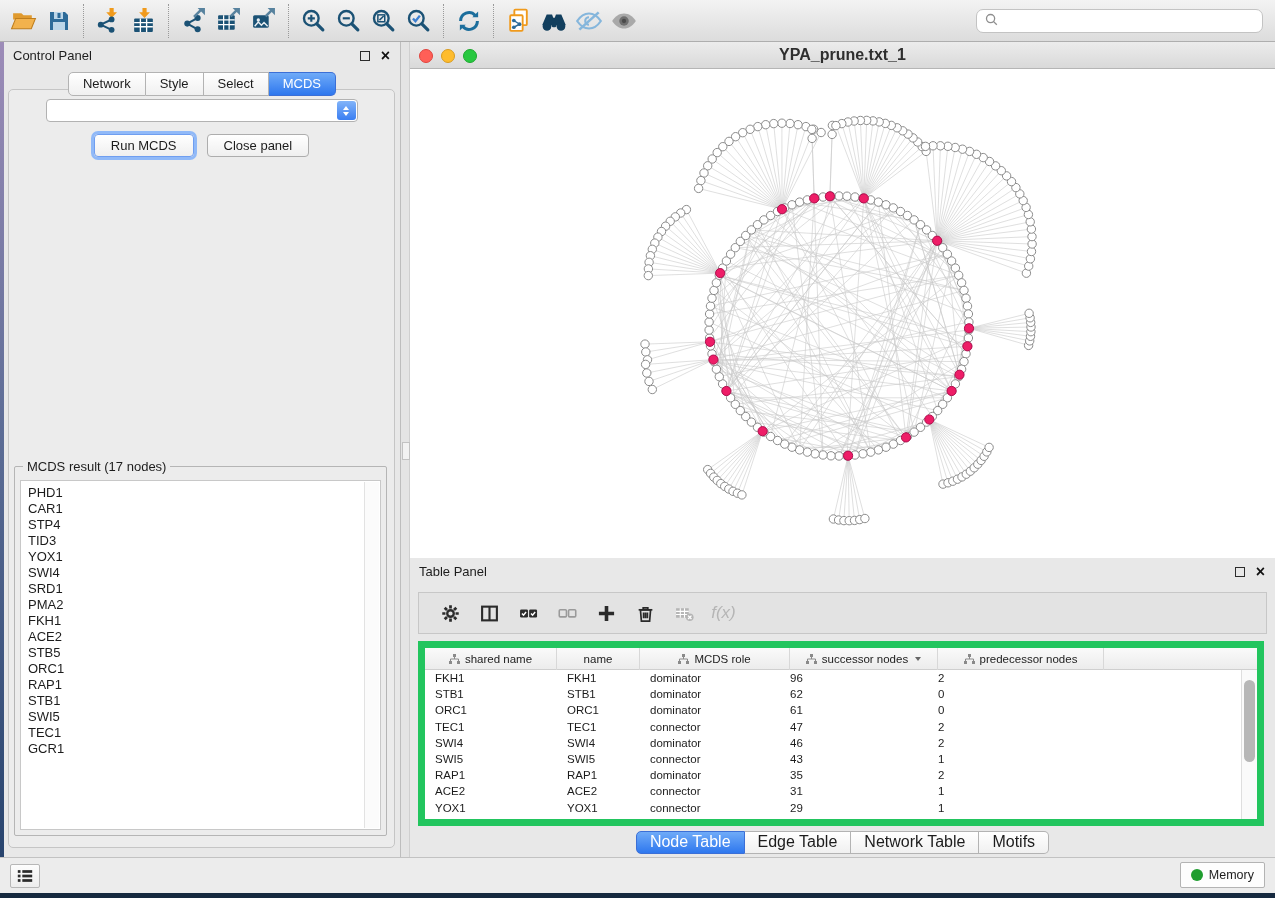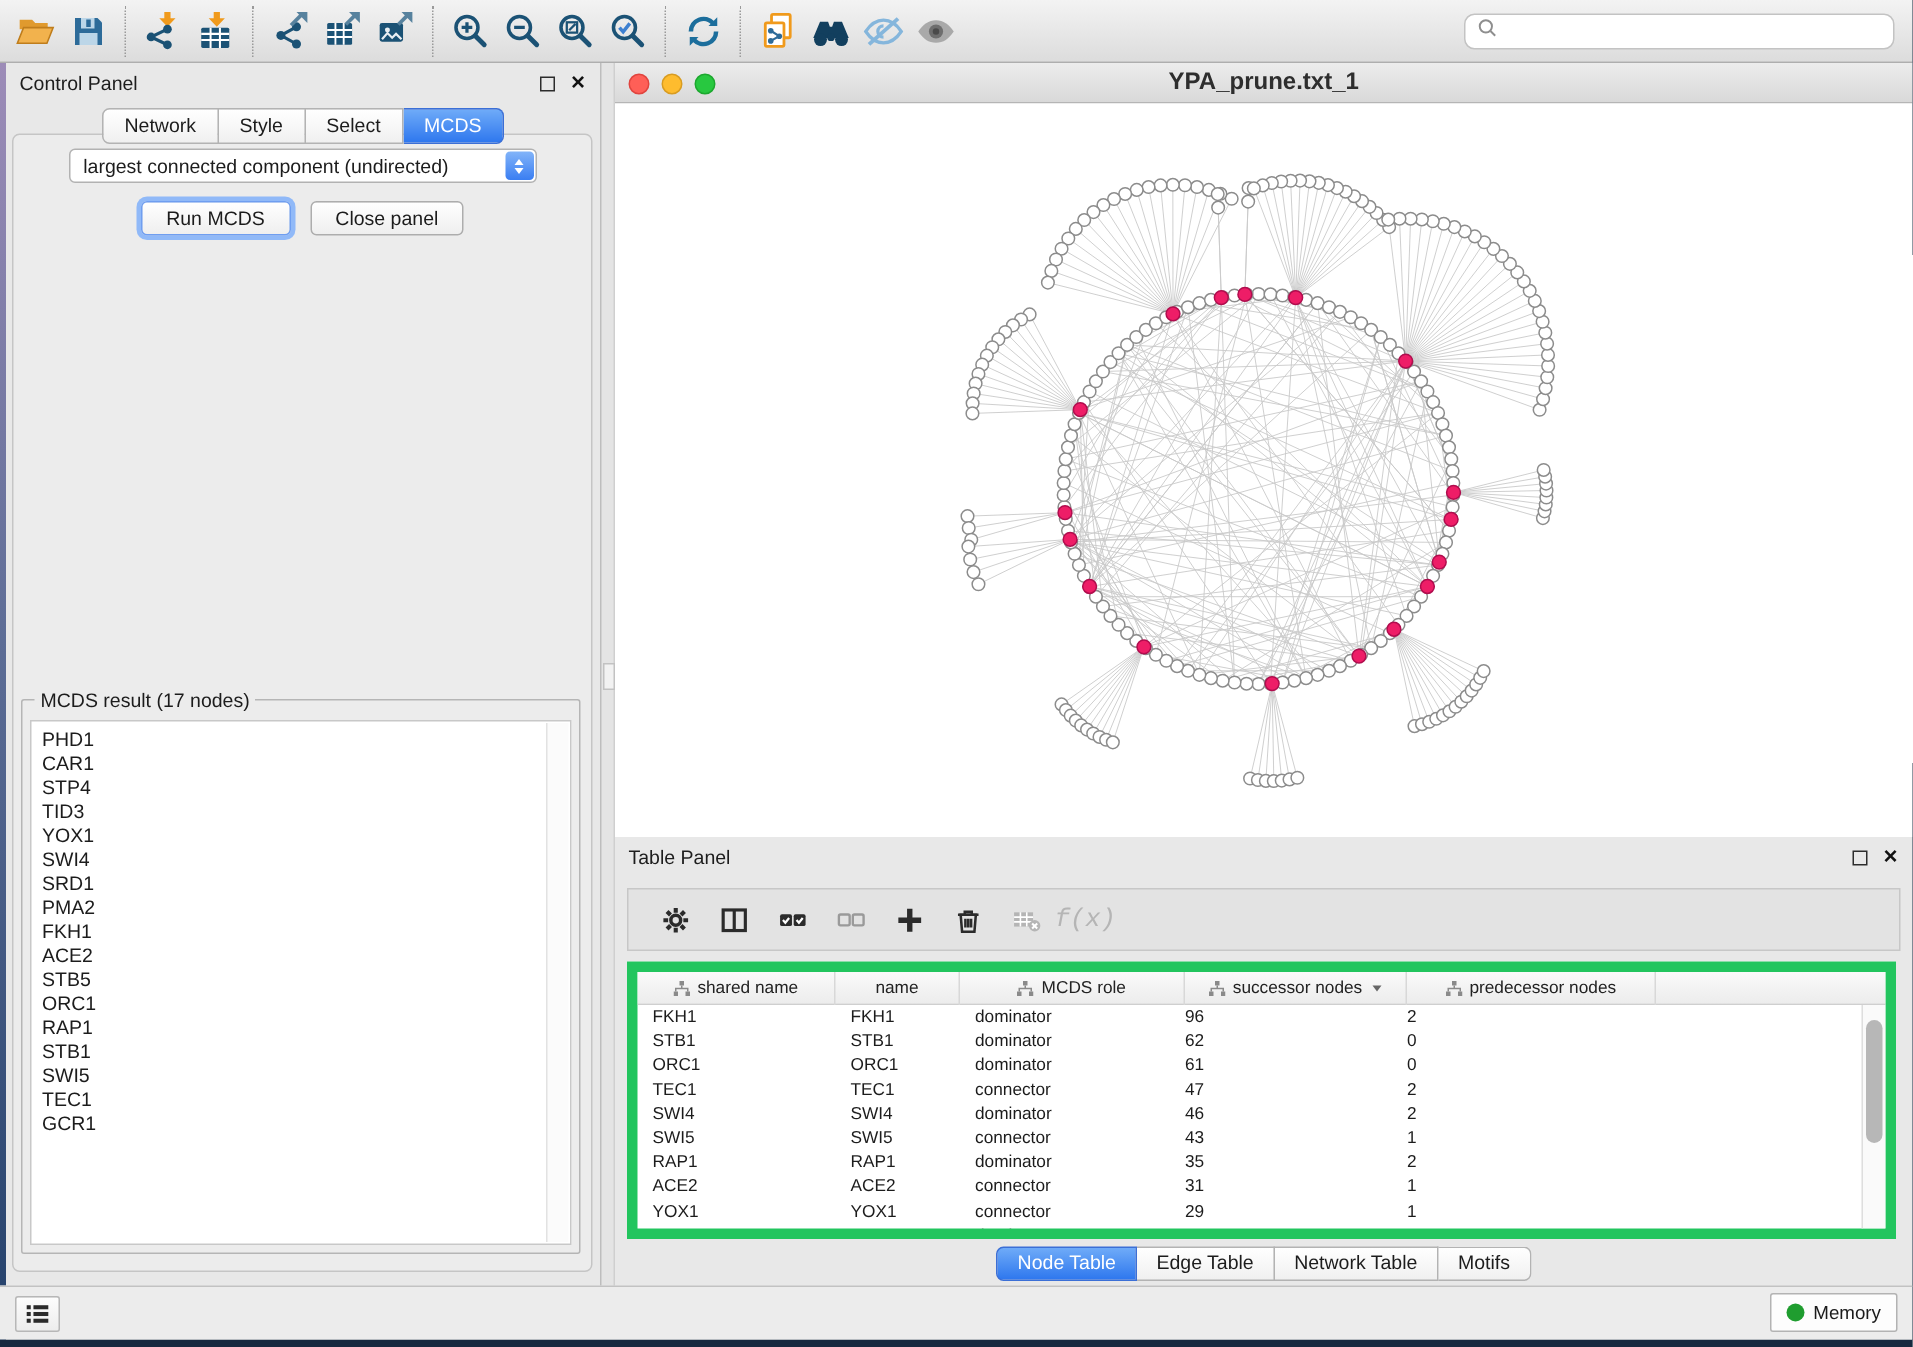--- a/index.html
+++ b/index.html
@@ -27,21 +27,21 @@
   .win-btns{position:absolute;right:10px;top:0;height:27px;display:flex;align-items:center;gap:11px;}
   .float-btn{width:8px;height:8px;border:1.5px solid #2c2c2c;display:inline-block;}
   .close-btn{font-weight:700;font-size:16px;line-height:16px;color:#111;}
   
   .seg{display:flex;}
   .seg-btn{background:linear-gradient(#ffffff,#f0f0f0);border:1px solid #b3b3b3;border-left-width:0;
            padding:0 14px;font-size:13px;height:22px;line-height:21px;color:#1c1c1c;white-space:nowrap;}
   .seg-btn:first-child{border-left-width:1px;border-radius:5px 0 0 5px;}
   .seg-btn:last-child{border-radius:0 5px 5px 0;}
   .seg-btn.sel{background:linear-gradient(#6fabf8,#2e77ee);border-color:#3b6fd6;color:#fff;}
-  .seg-btn.small{font-size:13px;height:21px;line-height:20px;padding:0 13px;}
+  .seg-btn.small{font-size:16px;height:21px;line-height:20px;padding:0 13px;}
   
   .control-panel{position:absolute;left:4px;top:42px;width:396px;bottom:40px;background:#e8e8e8;}
   .cp-tabs{position:absolute;top:30px;left:0;right:0;display:flex;justify-content:center;z-index:3;}
   .cp-content{position:absolute;top:47px;left:4px;right:5px;bottom:10px;background:#ececec;
               border:1px solid #c5c5c5;border-radius:5px;}
   .opt-label{margin-top:24px;text-align:center;font-size:13px;}
   .mac-select{position:relative;width:312px;height:23px;margin:9px auto 0;background:#fff;
               border:1px solid #b2b2b2;border-radius:4px;box-sizing:border-box;}
   .sel-text{position:absolute;left:9px;top:0;line-height:21px;font-size:13px;white-space:nowrap;}
   .sel-stepper{position:absolute;right:1px;top:1px;bottom:1px;width:19px;border-radius:3px;
@@ -77,21 +77,21 @@
   .tl.red{background:#ff5f57;border:0.5px solid #e0443e;}
   .tl.yellow{background:#febc2e;border:0.5px solid #d89c21;}
   .tl.green{background:#28c840;border:0.5px solid #1da82f;}
   .nw-title{text-align:center;line-height:26px;font-size:16px;font-weight:700;color:#2e2e2e;}
   .nw-canvas{position:absolute;left:0;right:0;top:27px;bottom:0;background:#fff;overflow:hidden;}
   
   .table-panel{position:absolute;left:410px;top:558px;width:865px;height:300px;background:#e8e8e8;}
   .tp-toolbar{position:absolute;left:8px;right:8px;top:34px;height:42px;background:#e3e3e3;
               border:1px solid #c7c7c7;box-sizing:border-box;display:flex;align-items:center;padding-left:12px;}
   .tp-btn{width:39px;height:36px;display:flex;align-items:center;justify-content:center;}
-  .fx{font-family:Liberation Mono, monospace;font-style:italic;font-size:17px;color:#b5b5b5;}
+  .fx{font-family:Liberation Sans, sans-serif;font-style:italic;font-size:17px;color:#b5b5b5;}
   .tp-table{position:absolute;left:8px;right:11px;top:83px;bottom:32px;background:#fff;
             border:7px solid #22c55e;box-sizing:border-box;overflow:hidden;}
   .tp-thead{display:flex;height:22px;background:linear-gradient(#fafafa,#ececec);
             border-bottom:1px solid #cfcfcf;box-sizing:border-box;}
   .th{display:flex;align-items:center;justify-content:center;gap:5px;font-size:11.5px;color:#222;
       border-right:1px solid #d8d8d8;box-sizing:border-box;height:22px;}
   .th.filler{flex:1;border-right:none;}
   .sort-tri{width:0;height:0;border-left:3.5px solid transparent;border-right:3.5px solid transparent;
             border-top:4px solid #666;margin-left:2px;}
   .tr{display:flex;height:16.2px;align-items:center;}
@@ -288,21 +288,20 @@
       </span>
     </div>
     <div class="seg cp-tabs" id="cp-tabs">
         <span class="seg-btn">Network</span>
         <span class="seg-btn">Style</span>
         <span class="seg-btn">Select</span>
         <span class="seg-btn sel">MCDS</span>
       </div>
     <div class="cp-content">
       <div class="mac-select">
-        <span class="sel-text">largest connected component (undirected)</span>
         <span class="sel-stepper">
             <i class="tri-up"></i>
             <i class="tri-down"></i>
           </span>
       </div>
       <div class="btn-row">
         <button class="mac-btn focus">Run MCDS</button>
         <button class="mac-btn">Close panel</button>
       </div>
       <div class="result-group">

